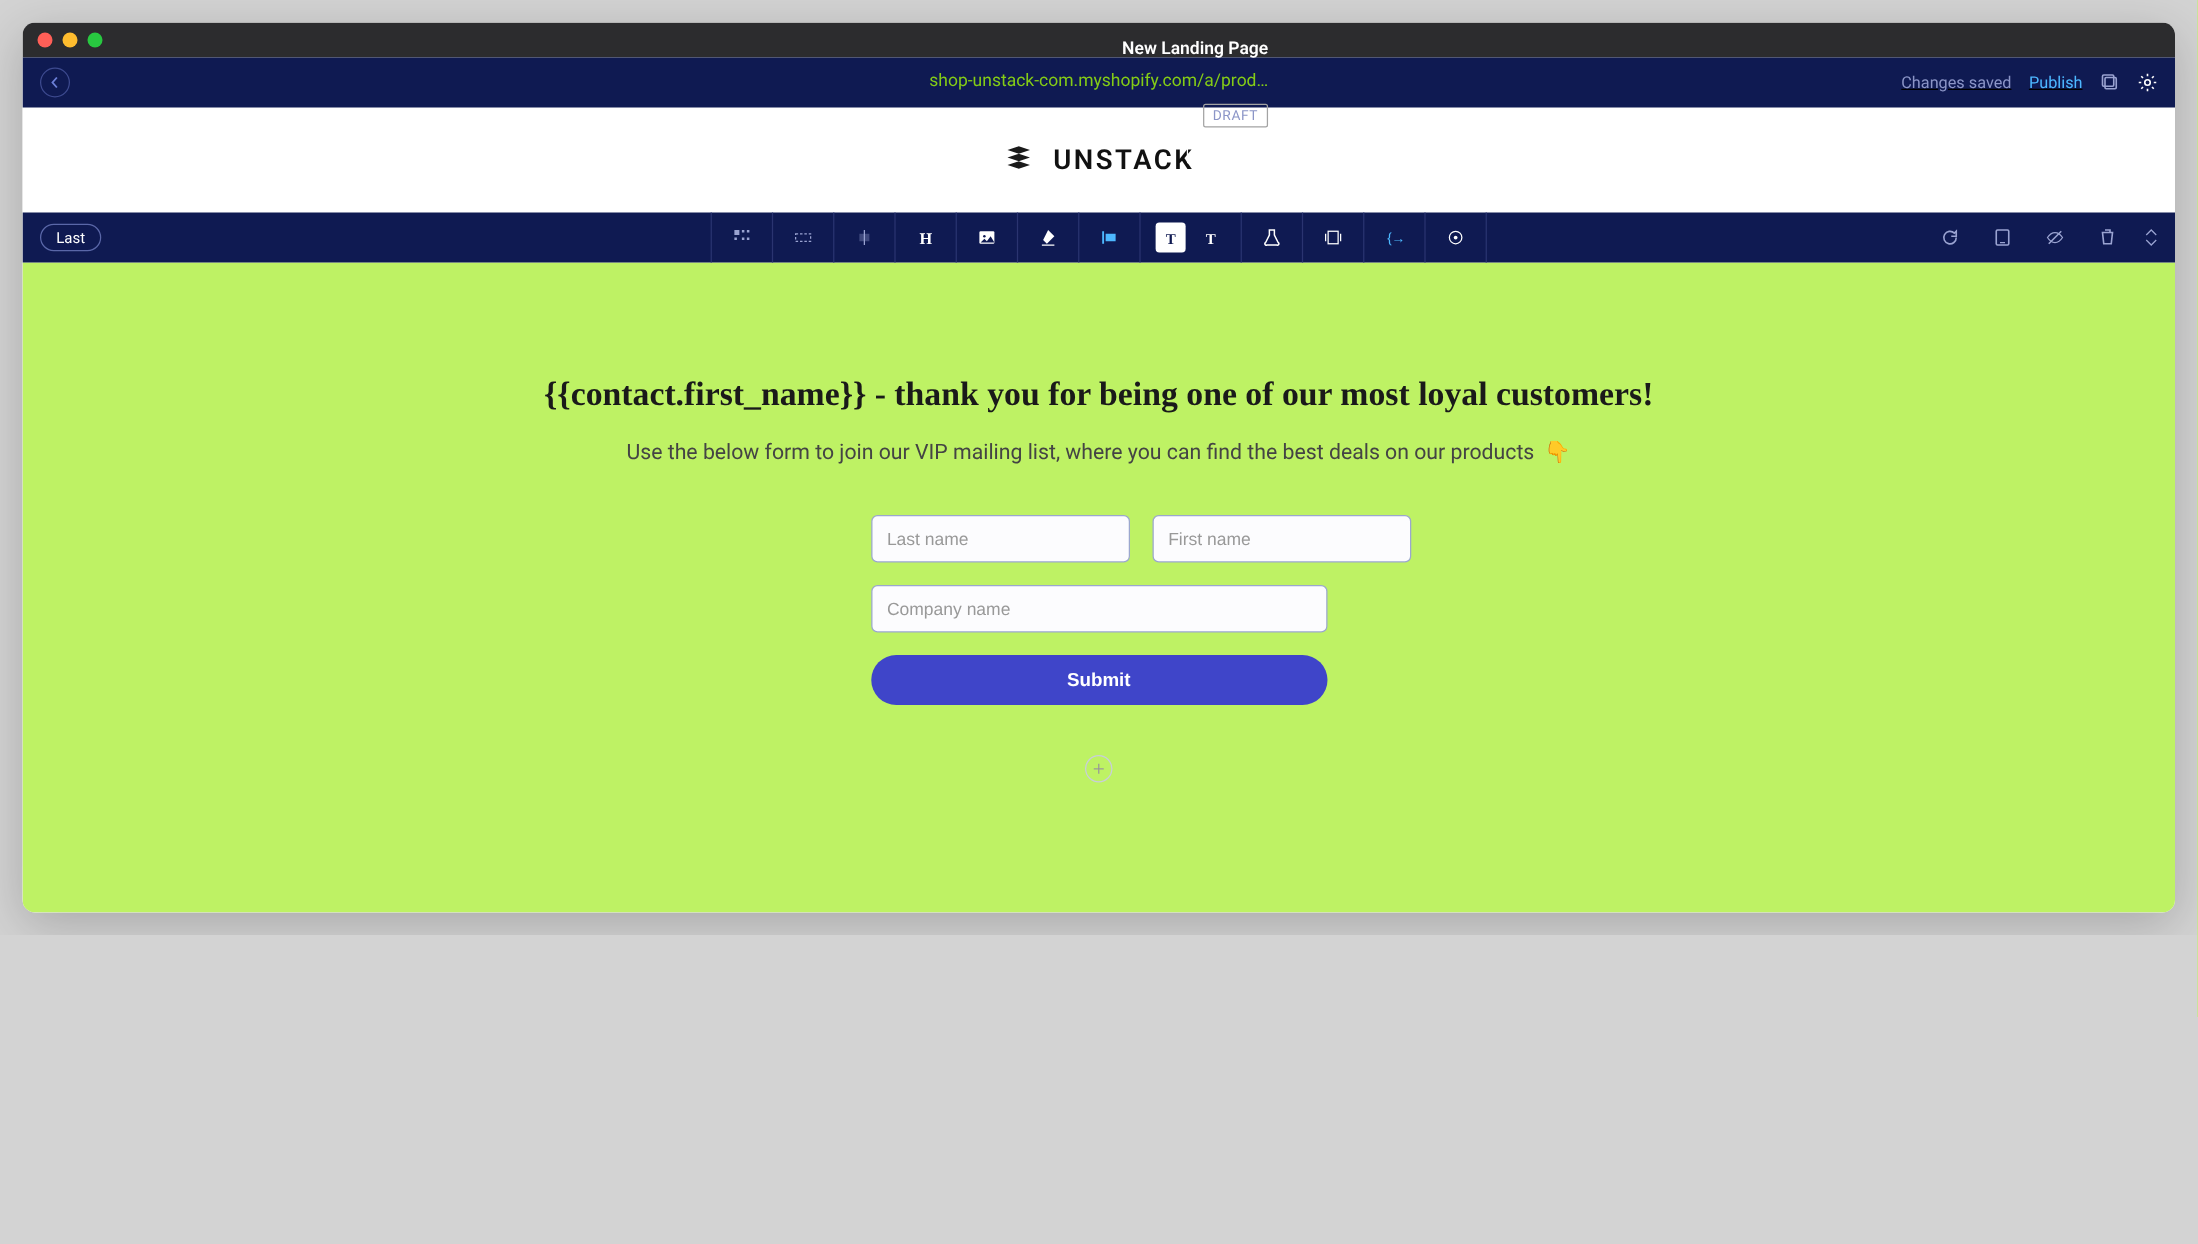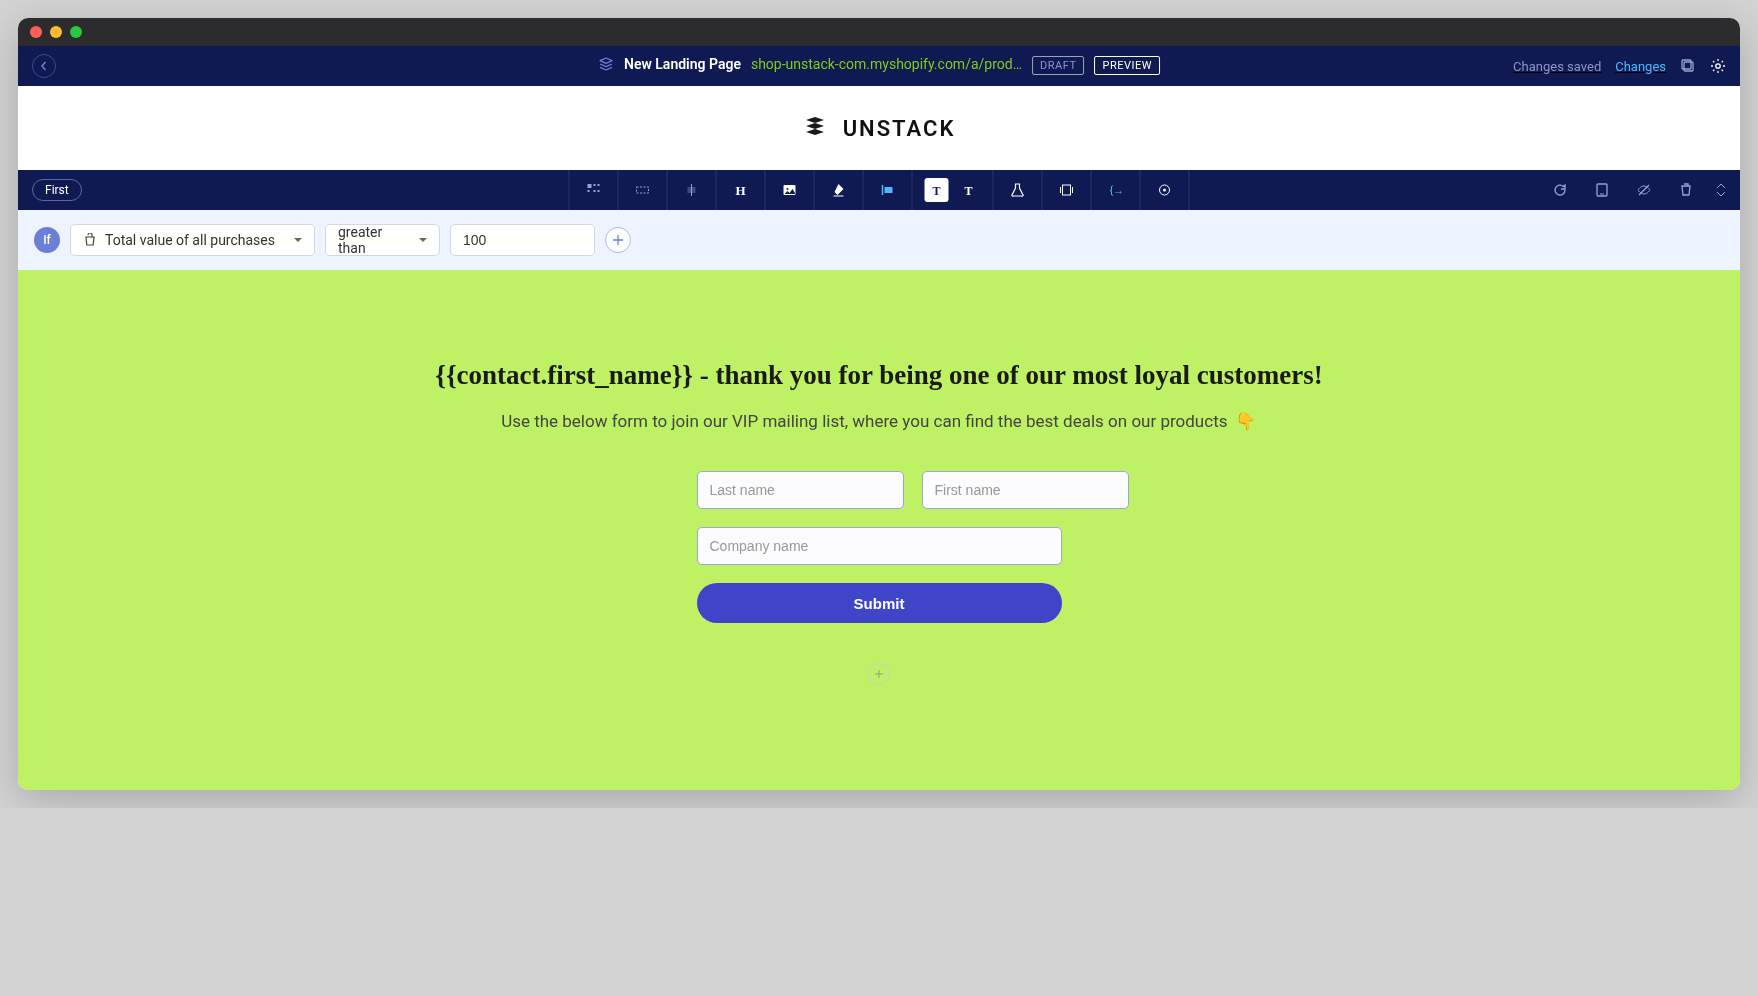--- a/index.html
+++ b/index.html
@@ -33,22 +33,23 @@
   display: flex;
   align-items: center;
   padding: 0 14px;
   position: relative;
 }
 .topbar-center {
   position: absolute;
   left: 50%;
   transform: translateX(-50%);
   display: flex;
-  align-items: flex-start;
+  align-items: flex-end;
   gap: 10px;
+  flex-direction: column;
 }
 .topbar-right {
   margin-left: auto;
   display: flex;
   align-items: center;
   gap: 14px;
   text-decoration: underline;
 }
 .back-btn {
   width: 24px; height: 24px;
@@ -306,21 +307,21 @@
             <path d="M3 7l9-4 9 4-9 4-9-4zm0 5l9 4 9-4M3 17l9 4 9-4" stroke="#6b7fd7" stroke-width="1.8" fill="none" stroke-linejoin="round"></path>
           </svg>
       </span>
       <span class="page-title">New Landing Page</span>
       <span class="page-url">shop-unstack-com.myshopify.com/a/prod…</span>
       <span class="badge">DRAFT</span>
       <span class="badge-preview">PREVIEW</span>
     </div>
     <div class="topbar-right">
       <span class="saved-text">Changes saved</span>
-      <span class="publish-link">Changes</span>
+      <span class="publish-link">Publish</span>
       <span class="top-icon">
         <svg viewBox="0 0 16 16">
             <rect x="4" y="4" width="9" height="9" rx="1" stroke="#9aa3d1" fill="none" stroke-width="1.3"></rect>
             <rect x="2" y="2" width="9" height="9" rx="1" stroke="#9aa3d1" fill="none" stroke-width="1.3"></rect>
           </svg>
       </span>
       <span class="top-icon">
         <svg viewBox="0 0 16 16">
             <circle cx="8" cy="8" r="2.2" stroke="#fff" fill="none" stroke-width="1.3"></circle>
             <path d="M8 1v2M8 13v2M1 8h2M13 8h2M3 3l1.4 1.4M11.6 11.6L13 13M3 13l1.4-1.4M11.6 4.4L13 3" stroke="#fff" stroke-width="1.3"></path>
@@ -336,21 +337,21 @@
             <path d="M3 6l9-3 9 3-9 3-9-3z" fill="#1a1a1a"></path>
             <path d="M3 12l9-3 9 3-9 3-9-3z" fill="#1a1a1a"></path>
             <path d="M3 18l9-3 9 3-9 3-9-3z" fill="#1a1a1a"></path>
           </svg>
       </span>
       <span class="brand-text">UNSTACK</span>
     </div>
   </div>
 
   <div class="toolbar">
-    <span class="text-pill">First</span>
+    <span class="text-pill">Last</span>
     <div class="toolbar-center">
       <div class="tool-group">
         <span class="tool-btn">
             <svg viewBox="0 0 16 16">
               <rect x="2" y="2" width="4" height="4" fill="#9aa3d1"></rect>
               <rect x="8" y="2" width="2" height="2" fill="#9aa3d1"></rect>
               <rect x="12" y="2" width="2" height="2" fill="#9aa3d1"></rect>
               <rect x="2" y="8" width="2" height="2" fill="#9aa3d1"></rect>
               <rect x="8" y="8" width="2" height="2" fill="#9aa3d1"></rect>
               <rect x="12" y="8" width="2" height="2" fill="#9aa3d1"></rect>
@@ -476,41 +477,20 @@
         <svg viewBox="0 0 10 6">
             <path d="M1 5l4-4 4 4" stroke="#9aa3d1" fill="none"></path>
           </svg>
         <svg viewBox="0 0 10 6">
             <path d="M1 1l4 4 4-4" stroke="#9aa3d1" fill="none"></path>
           </svg>
       </span>
     </div>
   </div>
 
-  <div class="condition-bar">
-    <span class="if-badge">If</span>
-    <div class="cond-select" style="width:245px;">
-      <span class="bag-icon">
-          <svg viewBox="0 0 14 14">
-            <path d="M3 4h8l-.8 8H3.8L3 4zm2-2a2 2 0 014 0v2" stroke="#444" fill="none" stroke-width="1.2"></path>
-          </svg>
-        </span>
-      <span>Total value of all purchases</span>
-    </div>
-    <div class="cond-select" style="width:115px;">
-      <span>greater than</span>
-    </div>
-    <input type="text" class="cond-input" value="100" style="">
-    <span class="cond-add">
-      <svg viewBox="0 0 12 12">
-          <line x1="6" y1="1" x2="6" y2="11" stroke="#6b7fd7" stroke-width="1.3"></line>
-          <line x1="1" y1="6" x2="11" y2="6" stroke="#6b7fd7" stroke-width="1.3"></line>
-        </svg>
-    </span>
-  </div>
 
   <div class="canvas">
     <h1 class="headline">{{contact.first_name}} - thank you for being one of our most loyal customers!</h1>
     <p class="subhead">
       <span>Use the below form to join our VIP mailing list, where you can find the best deals on our products</span>
       <span class="emoji">👇</span>
     </p>
     <div class="form-wrap">
       <div class="form-row">
         <input class="form-input" placeholder="Last name" style="">

